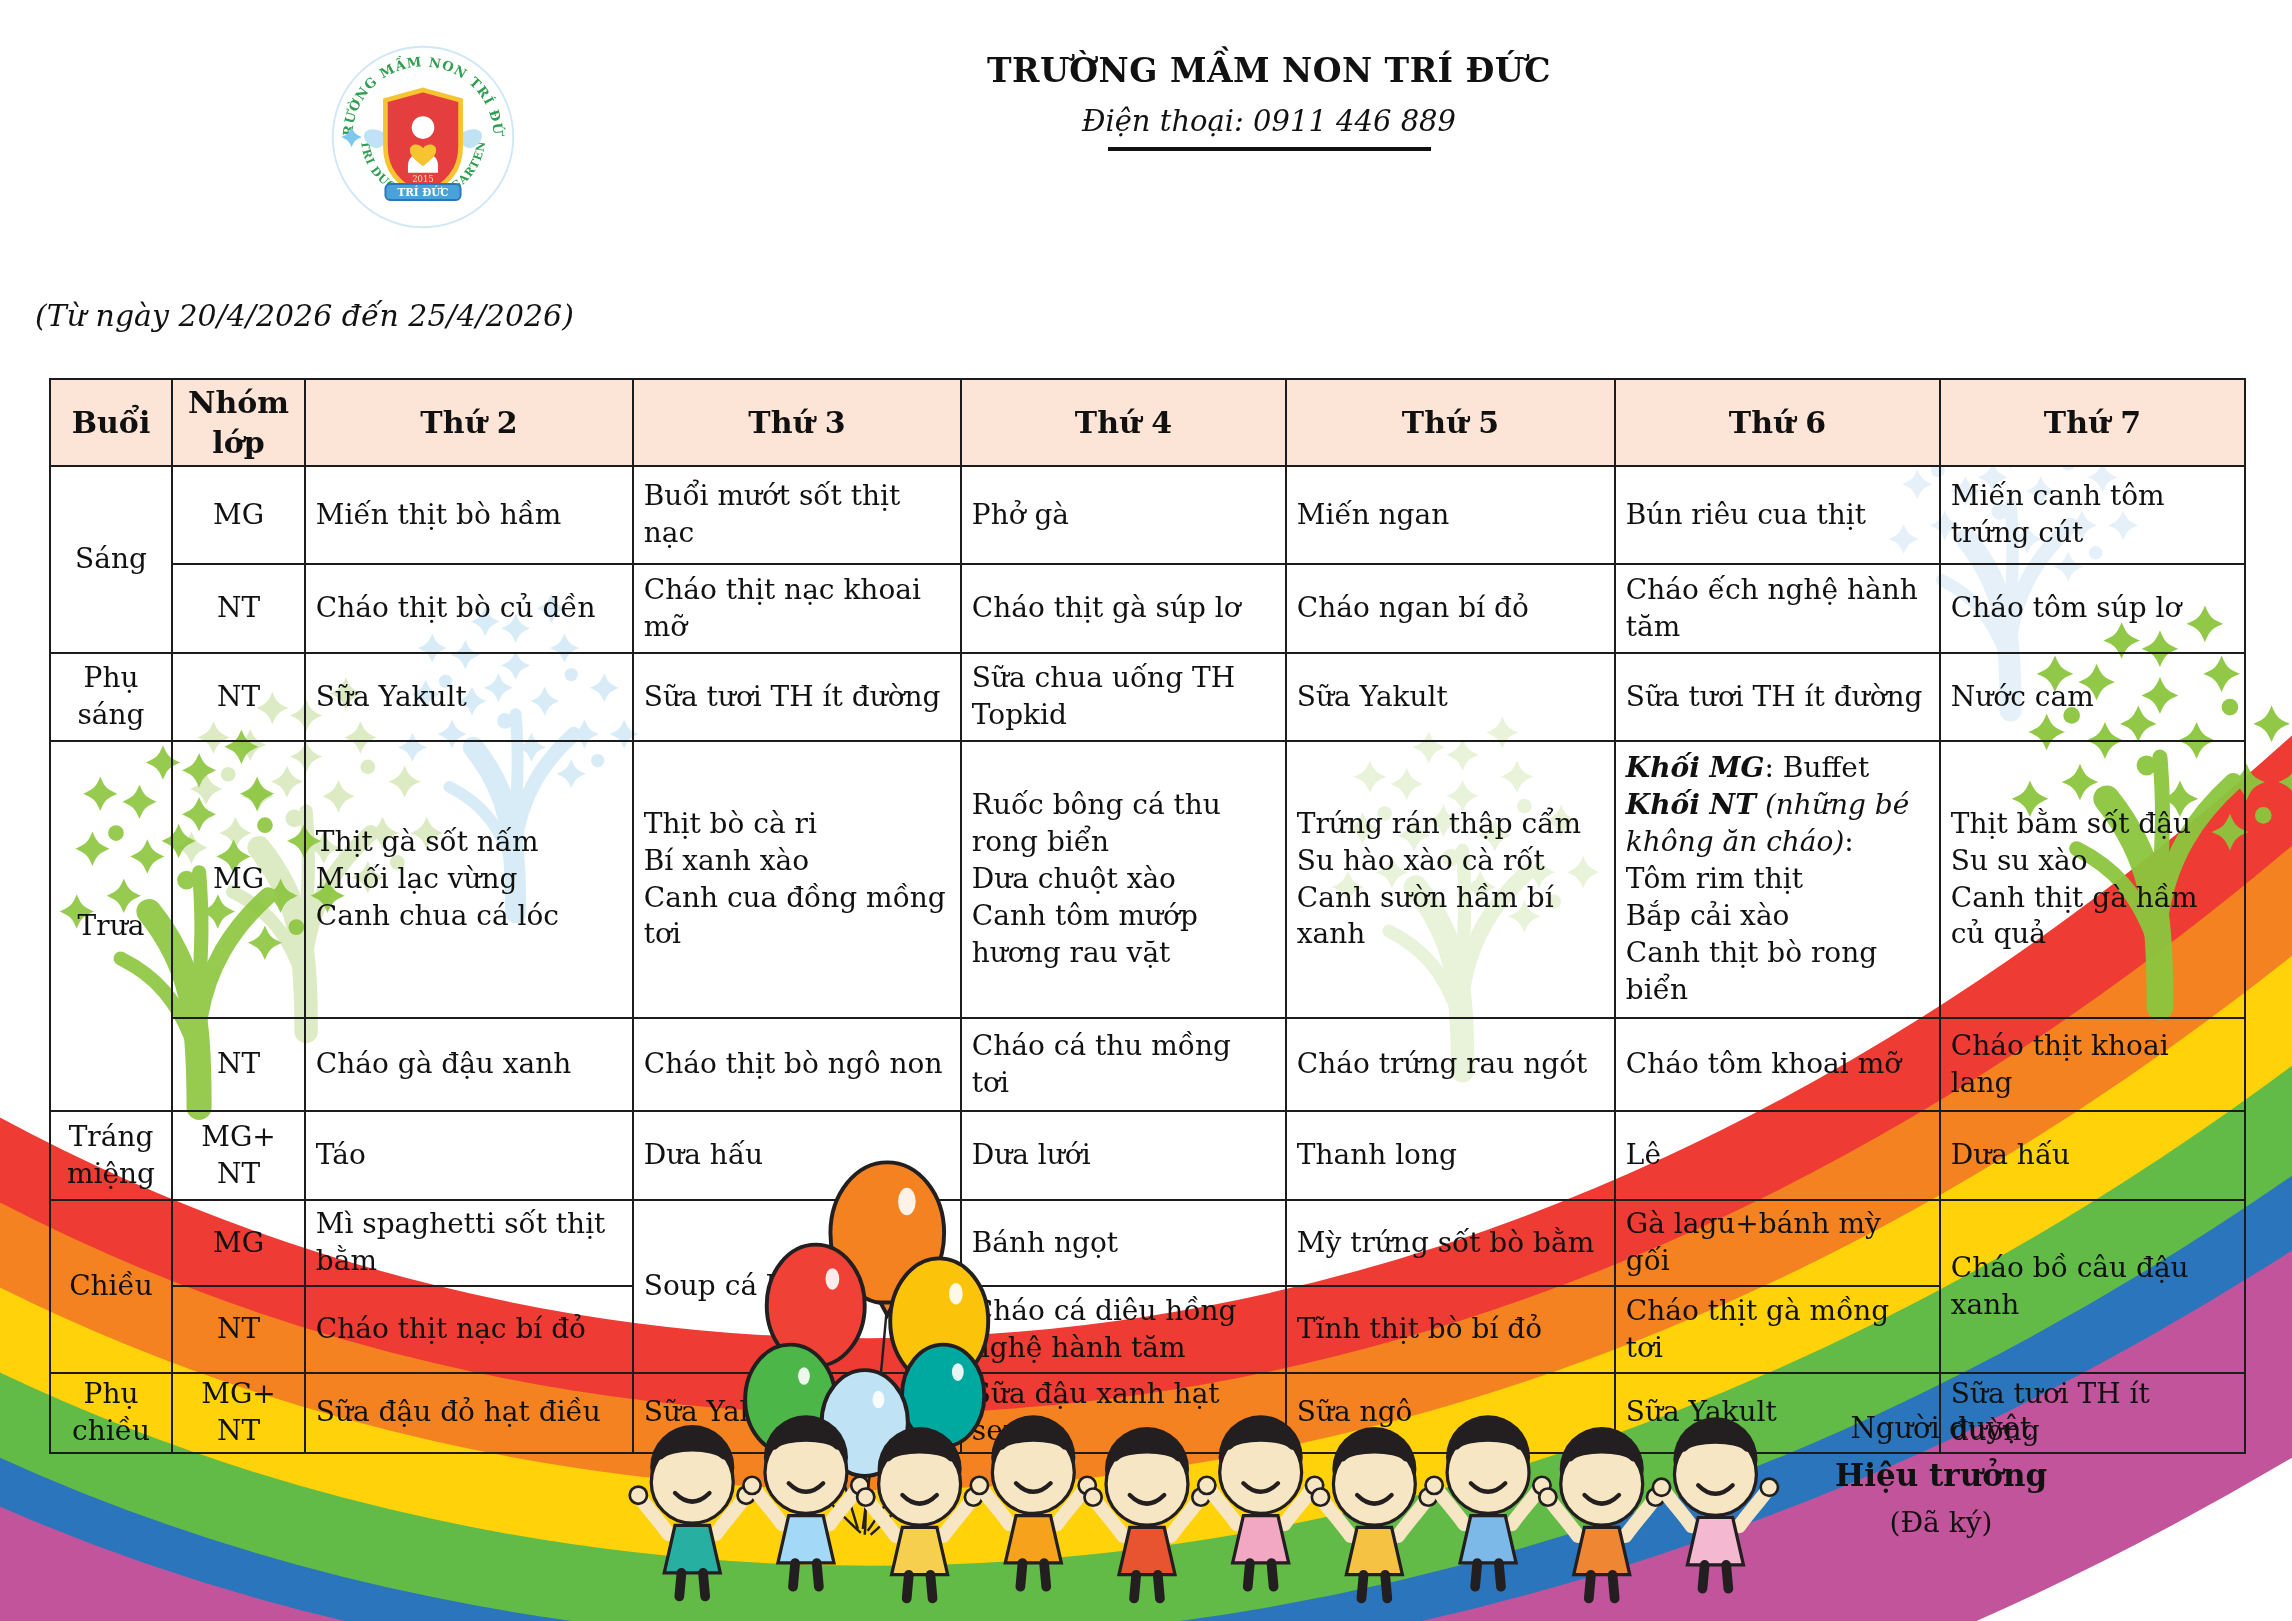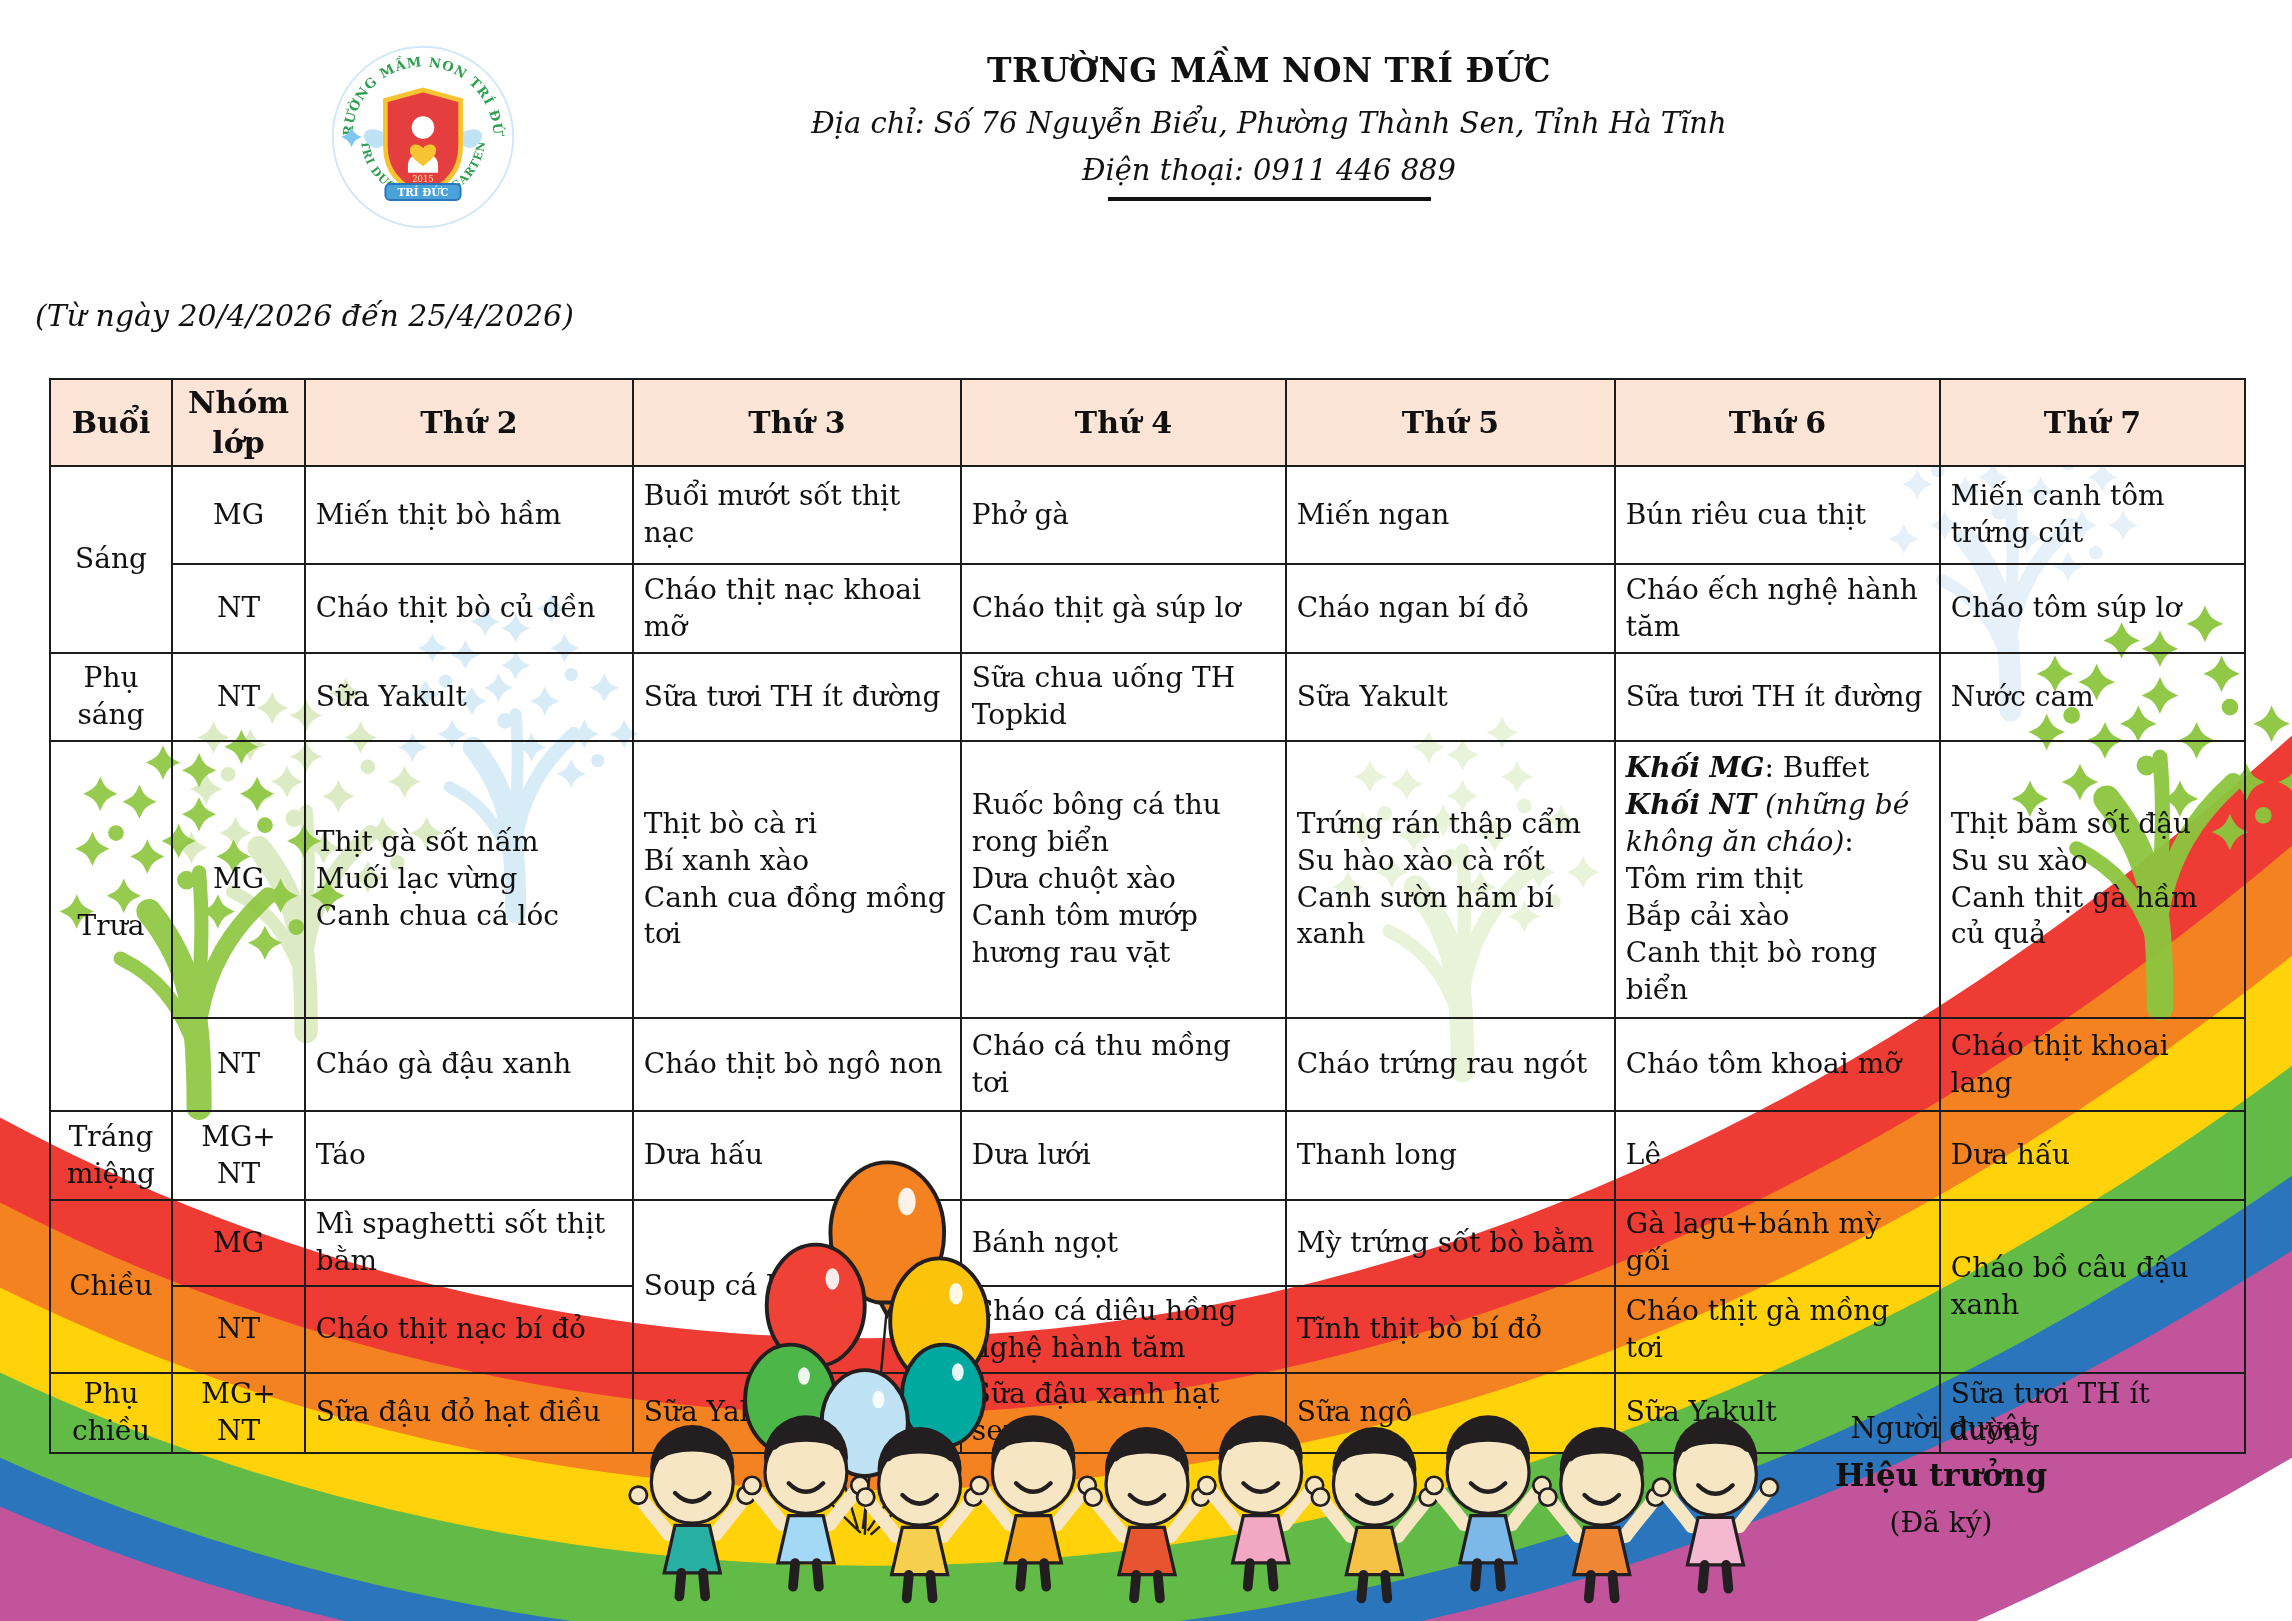--- a/index.html
+++ b/index.html
@@ -117,21 +117,20 @@
     <circle cx="100" cy="90" r="12" fill="#fff"></circle>
     <path d="M84,130 C84,112 116,112 116,130 L116,138 L84,138 Z" fill="#fff"></path>
     <path d="M100,112 C96,106 86,107 86,114 C86,121 94,126 100,131 C106,126 114,121 114,114 C114,107 104,106 100,112 Z" fill="#f6c431"></path>
     <text x="100" y="148" text-anchor="middle" font-size="9" fill="#ffe9a8">2015</text>
     <rect x="60" y="150" width="80" height="17" rx="5" fill="#4aa3d8" stroke="#2a75bb" stroke-width="2"></rect>
     <text x="100" y="163" text-anchor="middle" font-size="11" font-weight="bold" fill="#fff">TRÍ ĐỨC</text>
   </svg>
 
   <div id="head-text">
     <div class="school-name">TRƯỜNG MẦM NON TRÍ ĐỨC</div>
-    <div class="addr">Địa chỉ: Số 76 Nguyễn Biểu, Phường Thành Sen, Tỉnh Hà Tĩnh</div>
     <div class="phone">Điện thoại:  0911 446 889</div>
     <div class="phone-rule"></div>
   </div>
 
   <div id="subtitle">(Từ ngày 20/4/2026 đến 25/4/2026)</div>
 
   <table id="menu-table">
     <colgroup>
       <col style="width:122px">
         <col style="width:133px">

